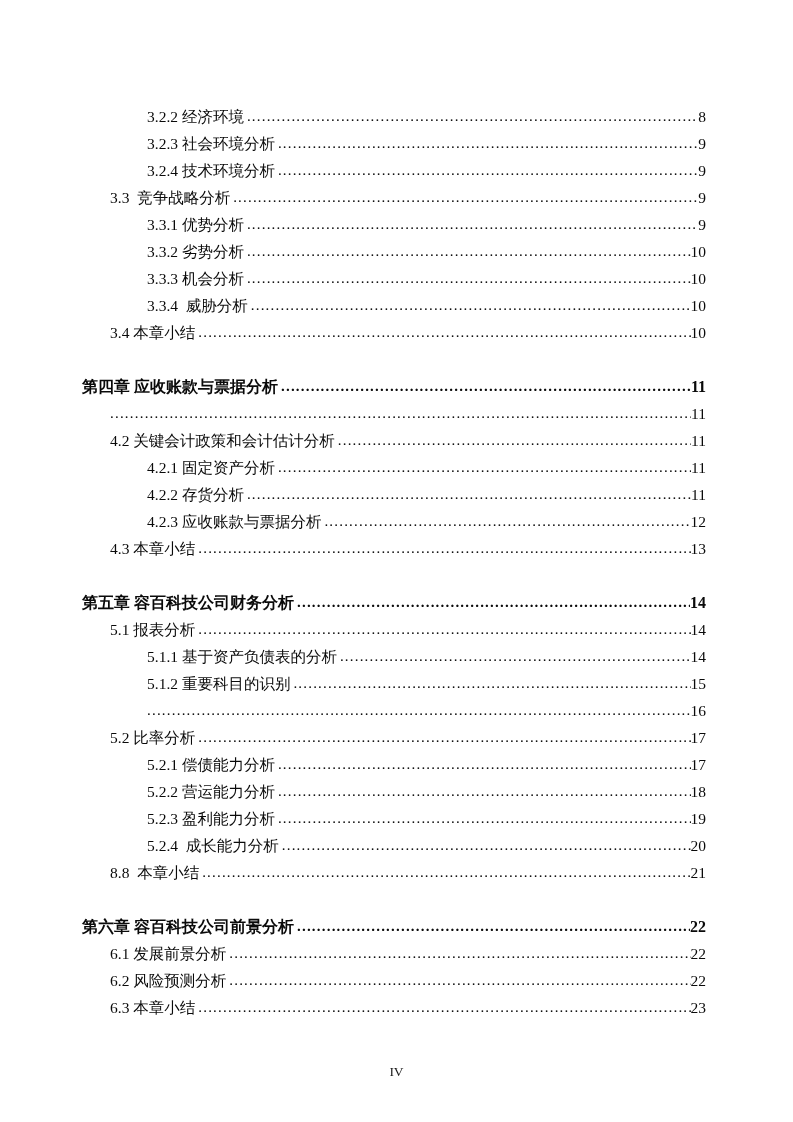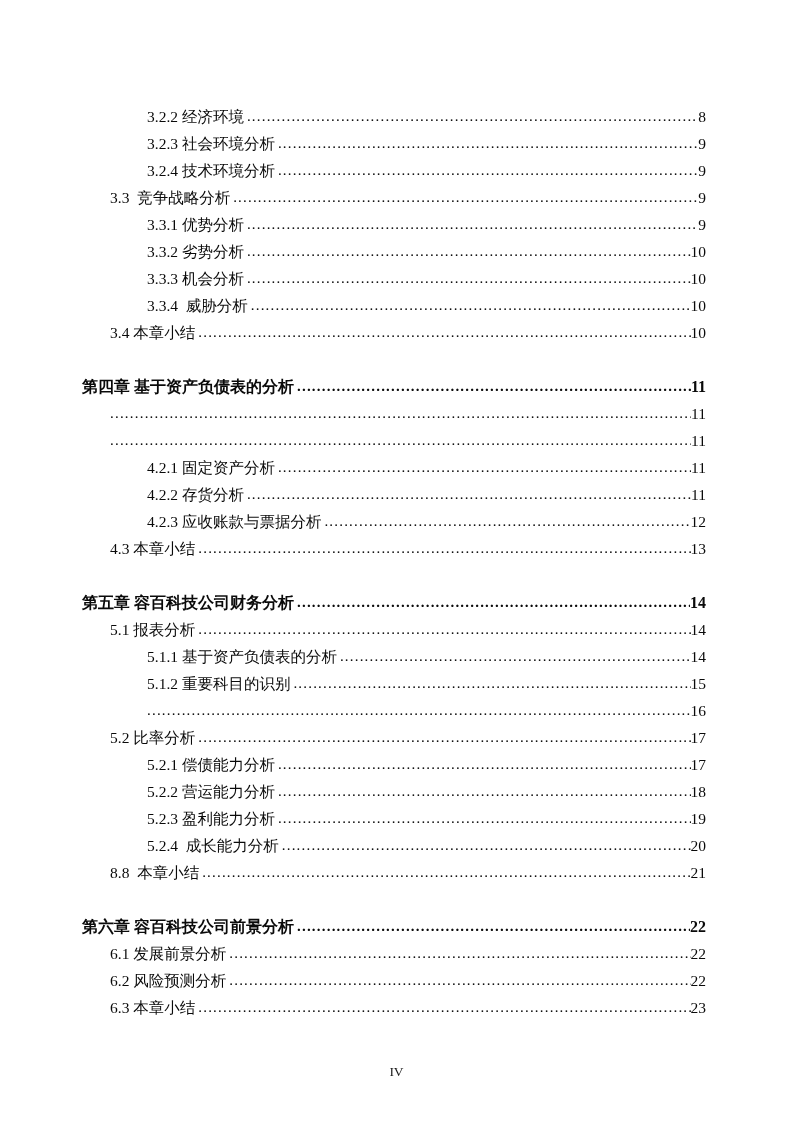--- a/index.html
+++ b/index.html
@@ -108,29 +108,30 @@
     <span class="label">3.3.4  威胁分析</span>
     <span class="leader" aria-hidden="true">............................................................................................................................................................................................................................................................................................................</span>
     <span class="pagenum">10</span>
   </div>
       <div class="row section">
     <span class="label">3.4 本章小结</span>
     <span class="leader" aria-hidden="true">............................................................................................................................................................................................................................................................................................................</span>
     <span class="pagenum">10</span>
   </div>
       <div class="row chapter">
-    <span class="label">第四章 基于资产负债表的分析</span>
-    <span class="leader" aria-hidden="true">............................................................................................................................................................................................................................................................................................................</span>
-    <span class="pagenum">11</span>
-  </div>
-      <div class="row section">
-    <span class="leader" aria-hidden="true">............................................................................................................................................................................................................................................................................................................</span>
-    <span class="pagenum">11</span>
-  </div>
-      <div class="row section">
+    <span class="label">第四章 应收账款与票据分析</span>
+    <span class="leader" aria-hidden="true">............................................................................................................................................................................................................................................................................................................</span>
+    <span class="pagenum">11</span>
+  </div>
+      <div class="row section">
+    <span class="leader" aria-hidden="true">............................................................................................................................................................................................................................................................................................................</span>
+    <span class="pagenum">11</span>
+  </div>
+      <div class="row section">
+    <span class="label">4.2 关键会计政策和会计估计分析</span>
     <span class="leader" aria-hidden="true">............................................................................................................................................................................................................................................................................................................</span>
     <span class="pagenum">11</span>
   </div>
       <div class="row subsection">
     <span class="label">4.2.1 固定资产分析</span>
     <span class="leader" aria-hidden="true">............................................................................................................................................................................................................................................................................................................</span>
     <span class="pagenum">11</span>
   </div>
       <div class="row subsection">
     <span class="label">4.2.2 存货分析</span>

